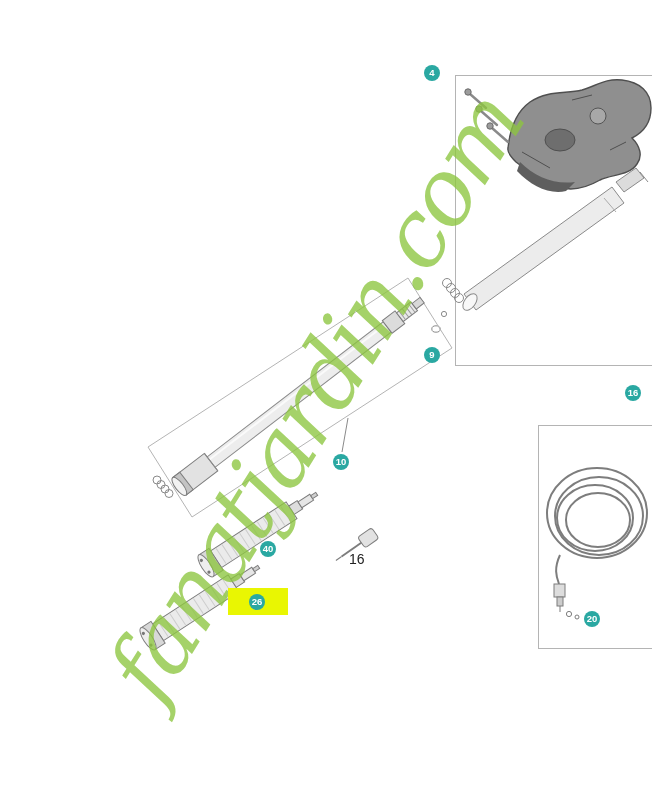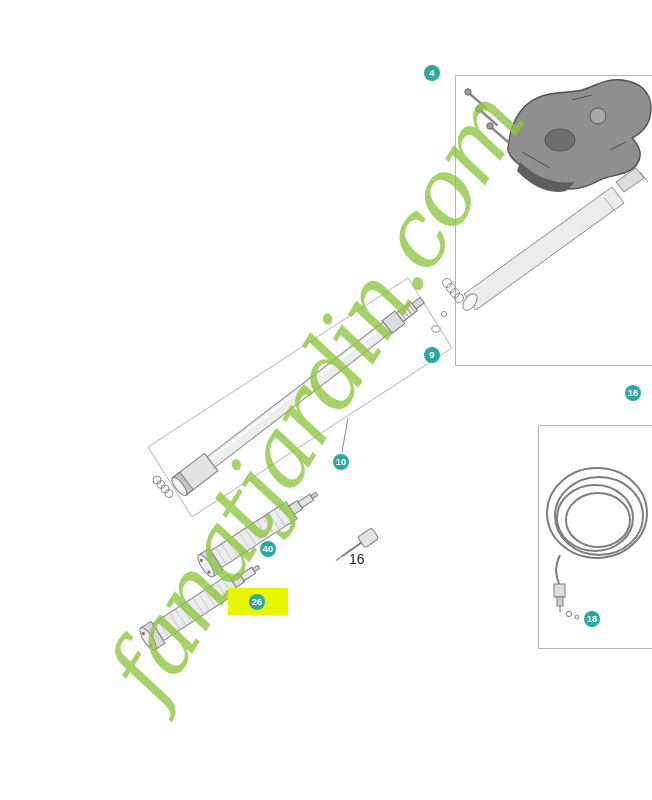--- a/index.html
+++ b/index.html
@@ -155,21 +155,21 @@
       </g>
     </g>
   </svg>
 
   <div class="highlight"></div>
 
   <div class="callout" style="left:424px;top:65px">4</div>
   <div class="callout" style="left:333px;top:454px">10</div>
   <div class="callout" style="left:424px;top:347px">9</div>
   <div class="callout" style="left:625px;top:385px">16</div>
-  <div class="callout" style="left:584px;top:611px">18</div>
+  <div class="callout" style="left:584px;top:611px">20</div>
   <div class="callout" style="left:260px;top:541px">40</div>
   <div class="callout" style="left:249px;top:594px">26</div>
 
   <div class="part-label">16</div>
 
   <div class="watermark">fanatjardin.com</div>
 
 </div>
 
 </body></html>

